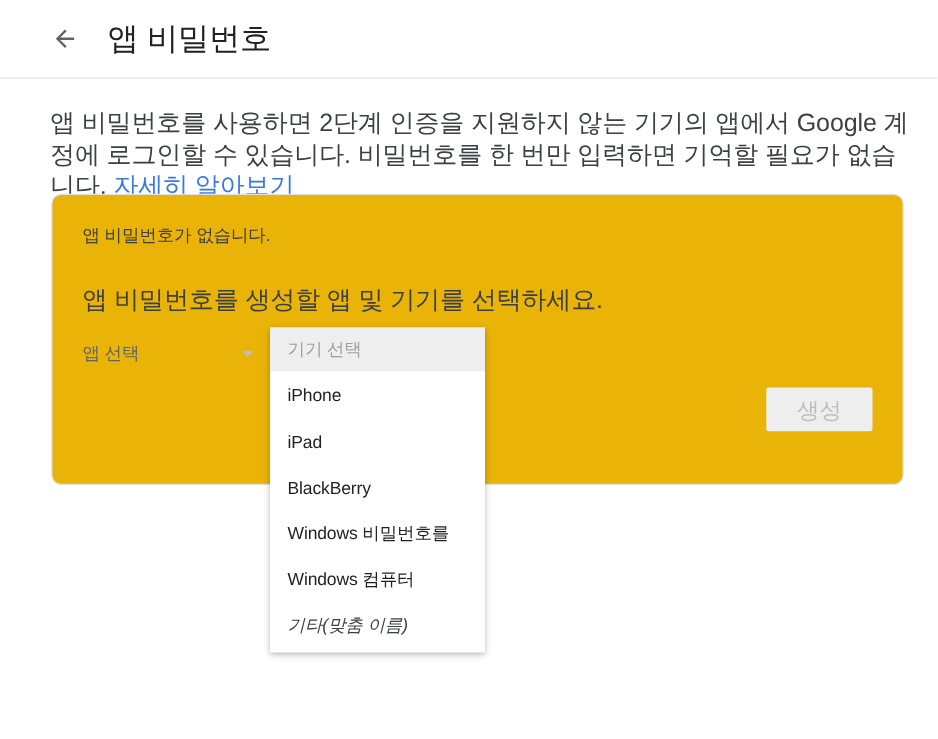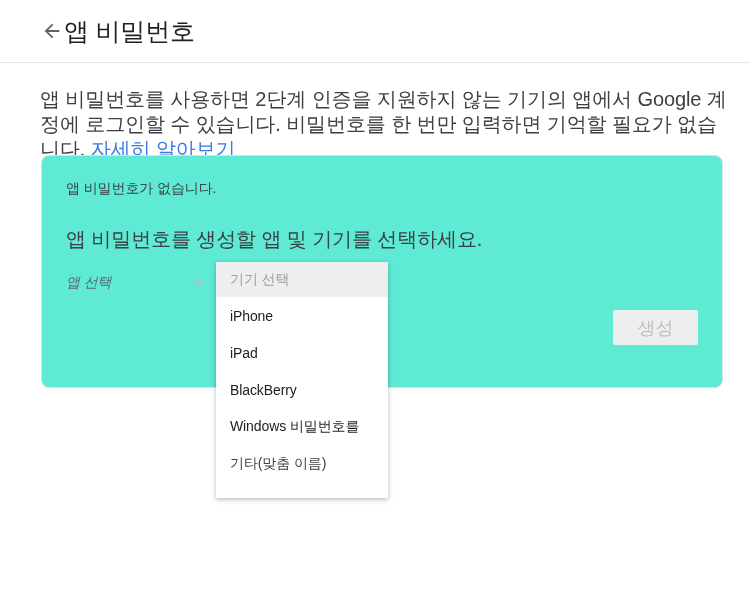--- a/index.html
+++ b/index.html
@@ -33,20 +33,21 @@
     align-items: center;
     justify-content: center;
     cursor: pointer;
     color: #5f6368;
   }
   .back-arrow svg { display: block; }
   .page-title {
     font-size: 25px;
     font-weight: 400;
     color: #202124;
+    margin-left: 22px;
     letter-spacing: -0.2px;
     line-height: 1;
     white-space: nowrap;
   }
 
   
   .description {
     margin: 24px 40px 0 40px;
     width: 690px;
     font-size: 20px;
@@ -60,21 +61,21 @@
   }
 
   
   .card {
     position: absolute;
     left: 41px;
     top: 155px;
     width: 682px;
     height: 233px;
     box-sizing: border-box;
-    background: #5eead4;
+    background: #eab308;
     border: 1px solid #e0e0e0;
     border-radius: 8px;
   }
   .card-line-1 {
     position: absolute;
     left: 24px;
     top: 24px;
     font-size: 14px;
     color: #3c4043;
     letter-spacing: -0.1px;
@@ -96,21 +97,20 @@
     display: flex;
     align-items: center;
   }
   .select {
     position: relative;
     width: 145px;
     height: 30px;
     display: flex;
     align-items: center;
     cursor: pointer;
-    font-style: italic;
   }
   .select-label {
     font-size: 14px;
     color: #5f6368;
     letter-spacing: -0.1px;
   }
   .select-caret {
     position: absolute;
     right: 8px;
     top: 50%;
@@ -141,21 +141,21 @@
 
   
   .dropdown-menu {
     position: absolute;
     left: 216px;
     top: 262px;
     width: 172px;
     background: #ffffff;
     box-shadow: 0 2px 6px rgba(0,0,0,0.18), 0 1px 3px rgba(0,0,0,0.12);
     z-index: 20;
-    padding-bottom: 16px;
+    padding-bottom: 3px;
   }
   .dropdown-header {
     height: 35px;
     background: #eeeeee;
     display: flex;
     align-items: center;
     padding-left: 14px;
     box-sizing: border-box;
     font-size: 14px;
     color: #9e9e9e;
@@ -168,20 +168,21 @@
     align-items: center;
     padding-left: 14px;
     box-sizing: border-box;
     font-size: 14px;
     color: #202124;
     letter-spacing: -0.1px;
     cursor: pointer;
     white-space: nowrap;
   }
   .dropdown-item.italic {
+    font-style: italic;
     color: #3c4043;
   }
 </style>
 </head>
 <body>
 
 <div class="page-header">
   <div class="back-arrow">
     <svg width="22" height="22" viewBox="0 0 24 24" aria-hidden="true">
       <path d="M20 11H7.83l5.59-5.59L12 4l-8 8 8 8 1.41-1.41L7.83 13H20v-2z" fill="currentColor"></path>
@@ -205,14 +206,15 @@
 
   <button class="generate-button">생성</button>
 </div>
 
 <div class="dropdown-menu">
   <div class="dropdown-header">기기 선택</div>
   <div class="dropdown-item">iPhone</div>
   <div class="dropdown-item">iPad</div>
   <div class="dropdown-item">BlackBerry</div>
   <div class="dropdown-item">Windows 비밀번호를</div>
+  <div class="dropdown-item">Windows 컴퓨터</div>
   <div class="dropdown-item italic">기타(맞춤 이름)</div>
 </div>
 
 </body></html>

